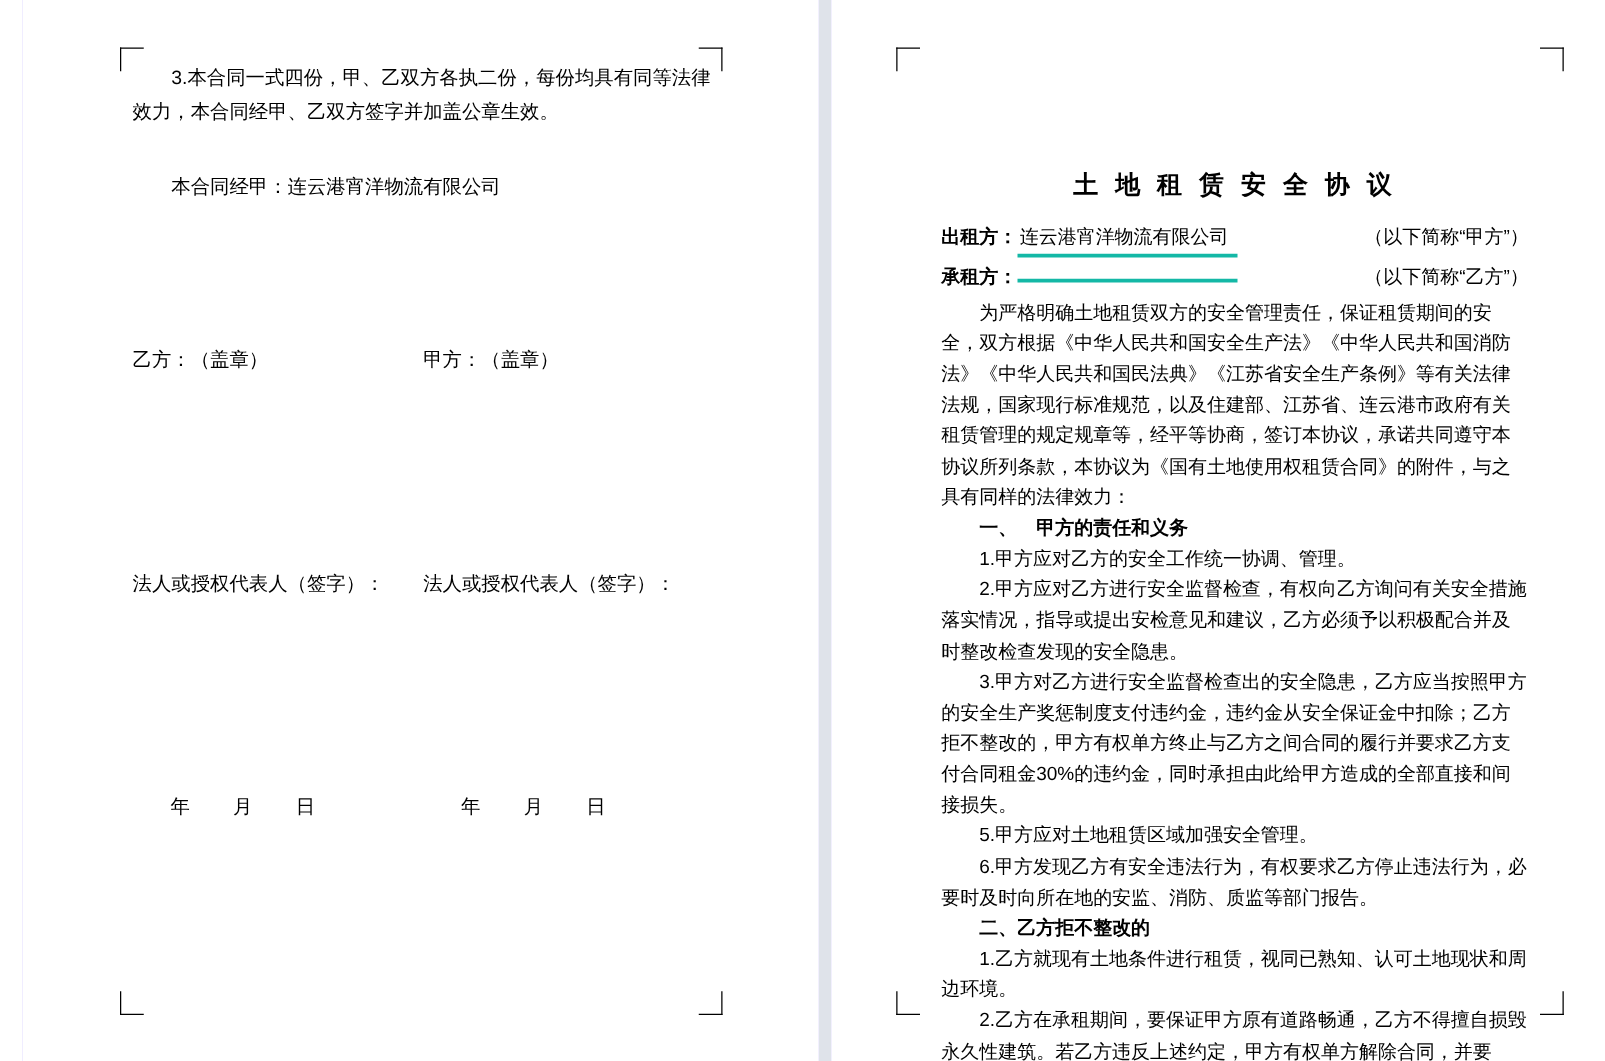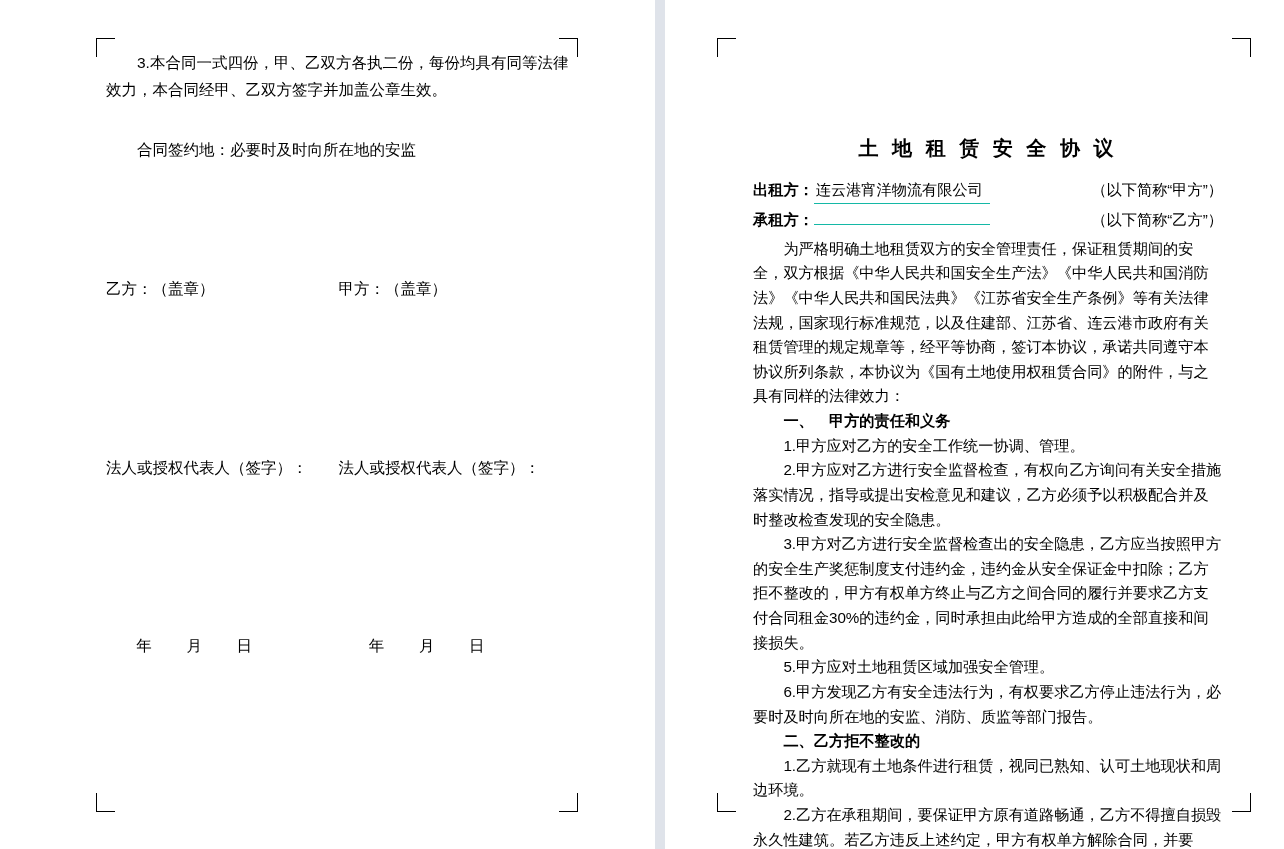--- a/index.html
+++ b/index.html
@@ -85,21 +85,21 @@
   .field-row {
     display: flex;
     align-items: baseline;
     margin-bottom: 4px;
   }
   .field-label {
     font-weight: bold;
     white-space: nowrap;
   }
   .field-value {
-    border-bottom: 1px solid #14b8a6;
+    border-bottom: 3px solid #14b8a6;
     min-width: 172px;
     padding: 0 2px;
     white-space: nowrap;
   }
   .field-value.blank {
     min-width: 172px;
     display: inline-block;
   }
   .field-note {
     margin-left: auto;
@@ -134,21 +134,21 @@
 
   <div class="page page-left">
     <div class="mark tl" style="left:78px; top:38px;"></div>
     <div class="mark tr" style="left:541px; top:38px;"></div>
     <div class="mark bl" style="left:78px; top:793px;"></div>
     <div class="mark br" style="left:541px; top:793px;"></div>
 
     <div class="content">
       <p class="para">3.本合同一式四份，甲、乙双方各执二份，每份均具有同等法律效力，本合同经甲、乙双方签字并加盖公章生效。</p>
       <div class="spacer-md"></div>
-      <p class="para">合同签约地：必要时及时向所在地的安监</p>
+      <p class="para">本合同经甲：连云港宵洋物流有限公司</p>
       <div class="spacer-lg"></div>
       <div class="sign-row">
         <div class="sign-col">乙方：（盖章）</div>
         <div class="sign-col">甲方：（盖章）</div>
       </div>
       <div class="spacer-xl"></div>
       <div class="spacer-md"></div>
       <div class="sign-row">
         <div class="sign-col">法人或授权代表人（签字）：</div>
         <div class="sign-col">法人或授权代表人（签字）：</div>

